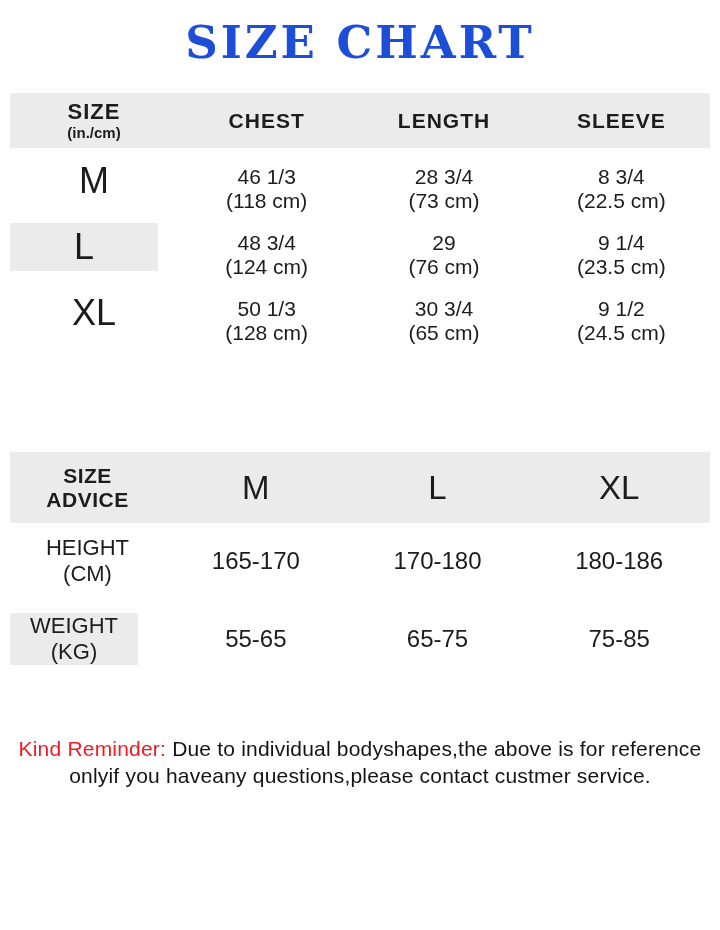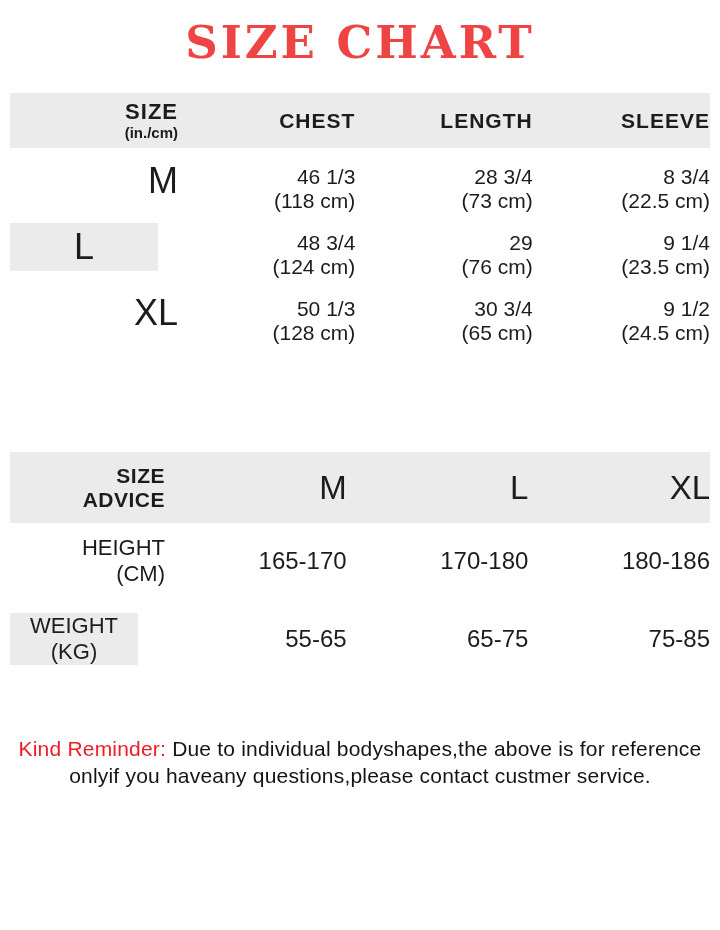--- a/index.html
+++ b/index.html
@@ -11,31 +11,31 @@
     color:#1c1c1c;
     overflow:hidden;
   }
   .title {
     position:absolute; top:16px; left:0; right:0;
     text-align:center;
     font-family:"DejaVu Serif", serif;
     font-weight:bold;
     font-size:45px;
     letter-spacing:3px;
-    color:#ef4444;
+    color:#1d4ed8;
   }
   .tbl { position:absolute; left:10px; width:700px; }
   .tbl1 { top:93px; }
   .tbl2 { top:452px; }
   .grid1 { display:grid; grid-template-columns:168px 1fr 1fr 1fr; align-items:center; }
   .grid2 { display:grid; grid-template-columns:155px 1fr 1fr 1fr; align-items:center; }
   .band { background:#ebebeb; }
   .hdr1 { height:55px; }
   .hdr2 { height:71px; }
-  .cell { text-align:right; }
+  .cell { text-align:center; }
   .hdr-size-label { font-weight:bold; font-size:22px; letter-spacing:1px; line-height:24px; }
   .hdr-size-unit { font-weight:bold; font-size:15px; line-height:17px; }
   .hdr-col { font-weight:bold; font-size:21px; letter-spacing:1px; }
   .row1 { height:66px; }
   .size-letter { font-size:36px; font-weight:400; }
   .meas { font-size:21px; line-height:24px;margin-top:16px; }
   .hl-box1 {
     background:#ebebeb; width:148px; height:48px;
     display:flex; align-items:center; justify-content:center;
     margin-right:auto;

